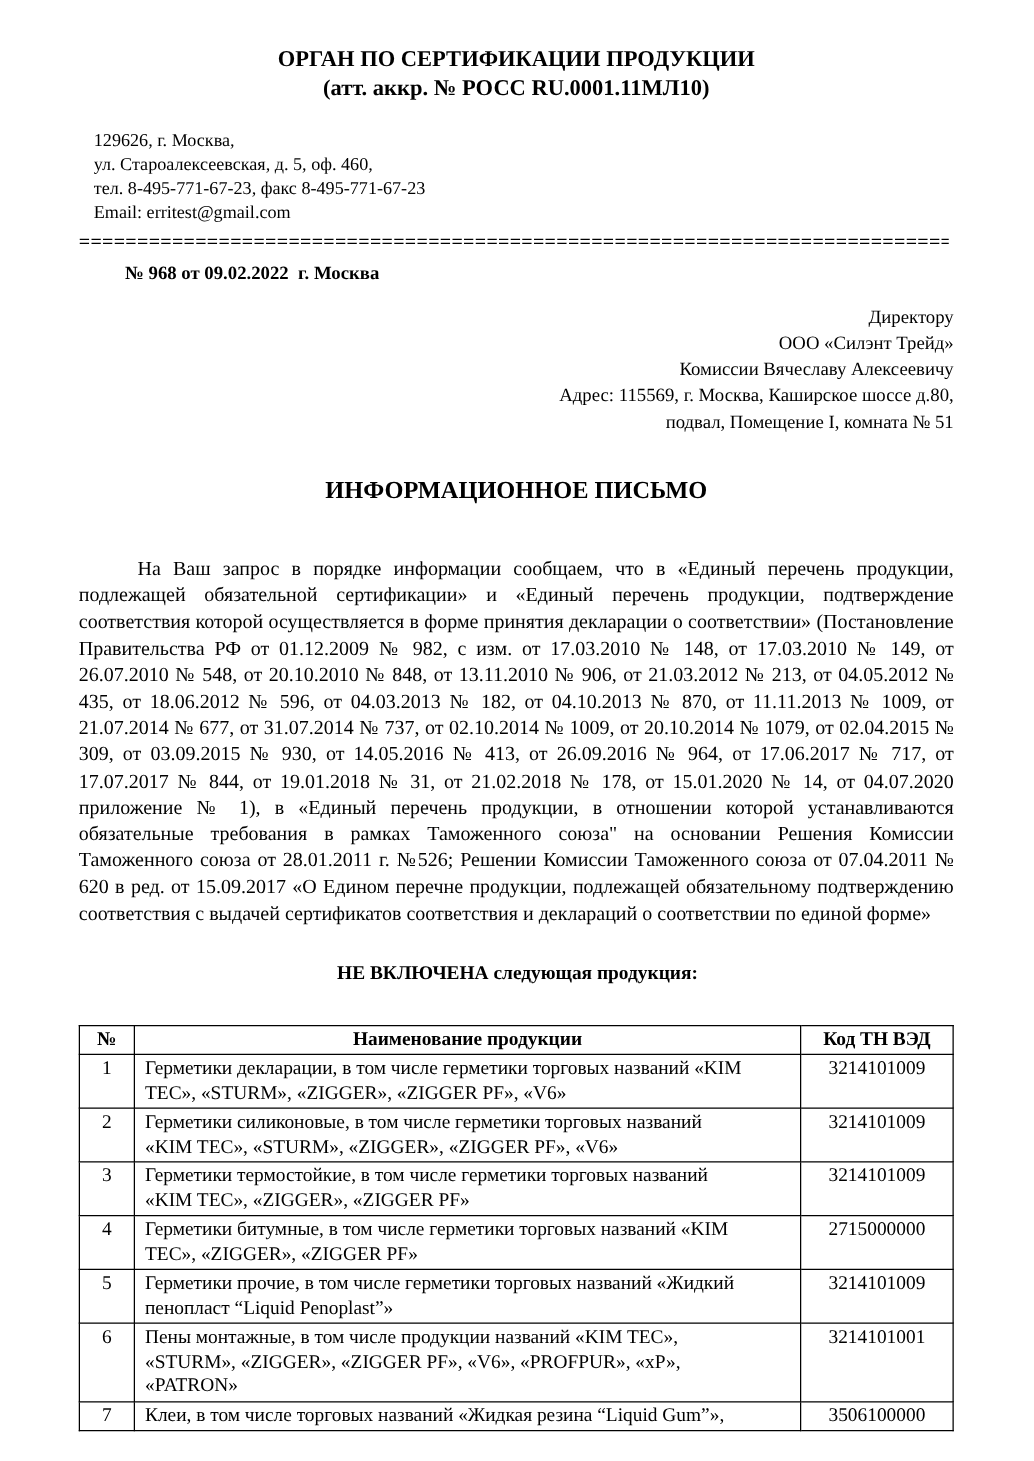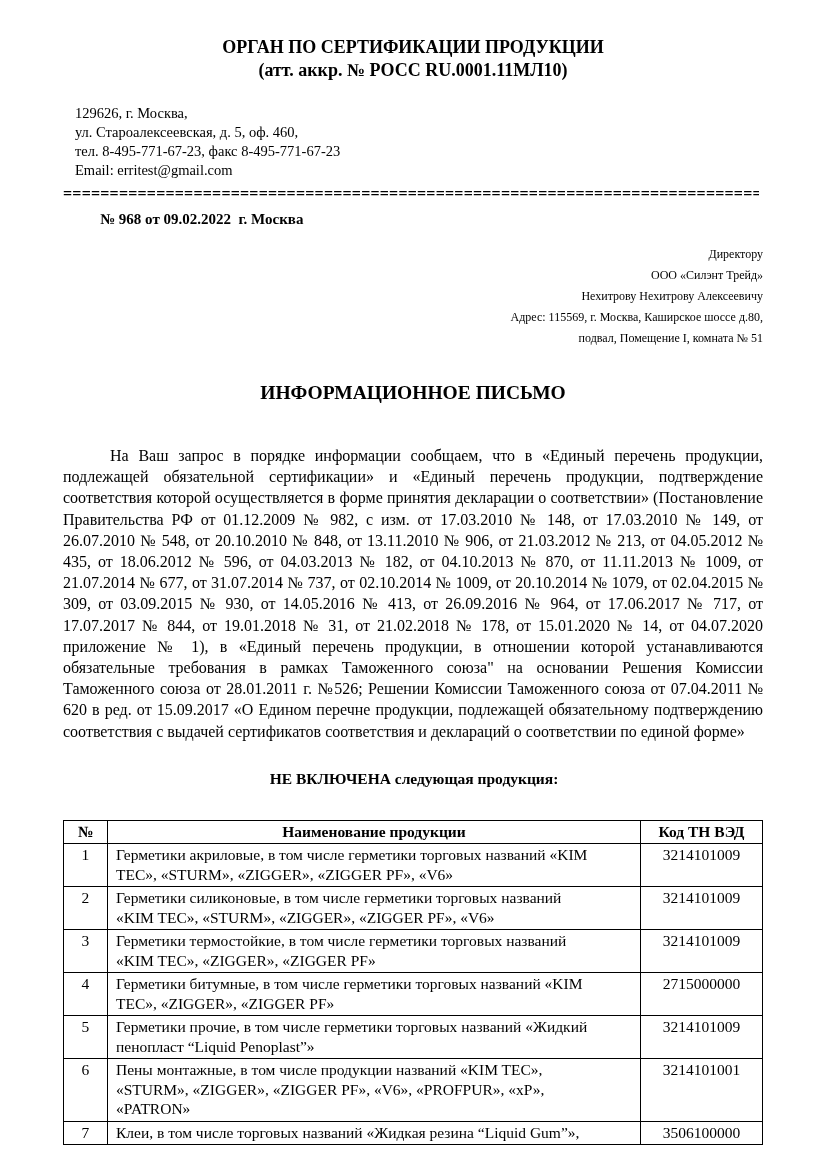--- a/index.html
+++ b/index.html
@@ -39,21 +39,21 @@
   }
   .ref-line {
     margin: 9px 0 0 37px;
     font-weight: bold;
     font-size: 15px;
     white-space: pre-wrap;
   }
   .addressee {
     margin-top: 16px;
     text-align: right;
-    font-size: 12px;
+    font-size: 15px;
     line-height: 21px;
   }
   .letter-title {
     margin-top: 32px;
     text-align: center;
     font-weight: bold;
     font-size: 19.5px;
     line-height: 24px;
   }
   .body-paragraph {
@@ -106,21 +106,21 @@
     <div>Email: erritest@gmail.com</div>
   </div>
 
   <div class="divider">================================================================================</div>
 
   <div class="ref-line">№ 968 от 09.02.2022  г. Москва</div>
 
   <div class="addressee">
     <div>Директору</div>
     <div>ООО «Силэнт Трейд»</div>
-    <div>Нехитрову Нехитрову Алексеевичу</div>
+    <div>Комиссии Вячеславу Алексеевичу</div>
     <div>Адрес: 115569, г. Москва, Каширское шоссе д.80,</div>
     <div>подвал, Помещение I, комната № 51</div>
   </div>
 
   <div class="letter-title">ИНФОРМАЦИОННОЕ ПИСЬМО</div>
 
   <div class="body-paragraph">На Ваш запрос в порядке информации сообщаем, что в «Единый перечень продукции, подлежащей обязательной сертификации» и «Единый перечень продукции, подтверждение соответствия которой осуществляется в форме принятия декларации о соответствии» (Постановление Правительства РФ от 01.12.2009 № 982, с изм. от 17.03.2010 № 148, от 17.03.2010 № 149, от 26.07.2010 № 548, от 20.10.2010 № 848, от 13.11.2010 № 906, от 21.03.2012 № 213, от 04.05.2012 № 435, от 18.06.2012 № 596, от 04.03.2013 № 182, от 04.10.2013 № 870, от 11.11.2013 № 1009, от 21.07.2014 № 677, от 31.07.2014 № 737, от 02.10.2014 № 1009, от 20.10.2014 № 1079, от 02.04.2015 № 309, от 03.09.2015 № 930, от 14.05.2016 № 413, от 26.09.2016 № 964, от 17.06.2017 № 717, от 17.07.2017 № 844, от 19.01.2018 № 31, от 21.02.2018 № 178, от 15.01.2020 № 14,  от 04.07.2020 приложение № 1), в «Единый перечень продукции, в отношении которой устанавливаются обязательные требования в рамках Таможенного союза" на основании Решения Комиссии Таможенного союза от 28.01.2011 г. №526; Решении Комиссии Таможенного союза от 07.04.2011 № 620 в ред. от 15.09.2017 «О Едином перечне продукции, подлежащей обязательному подтверждению соответствия с выдачей сертификатов соответствия и деклараций о соответствии по единой форме»</div>
 
   <div class="not-included">НЕ ВКЛЮЧЕНА следующая продукция:</div>
 
@@ -128,21 +128,21 @@
     <thead>
       <tr>
         <th class="col-num">№</th>
         <th class="col-name">Наименование продукции</th>
         <th class="col-code">Код ТН ВЭД</th>
       </tr>
     </thead>
     <tbody>
         <tr>
     <td class="cell-num">1</td>
-    <td class="cell-name">Герметики акриловые, в том числе герметики торговых названий «KIM
+    <td class="cell-name">Герметики декларации, в том числе герметики торговых названий «KIM
 TEC», «STURM», «ZIGGER», «ZIGGER PF», «V6»</td>
     <td class="cell-code">3214101009</td>
   </tr>
         <tr>
     <td class="cell-num">2</td>
     <td class="cell-name">Герметики силиконовые, в том числе герметики торговых названий
 «KIM TEC», «STURM», «ZIGGER», «ZIGGER PF», «V6»</td>
     <td class="cell-code">3214101009</td>
   </tr>
         <tr>

